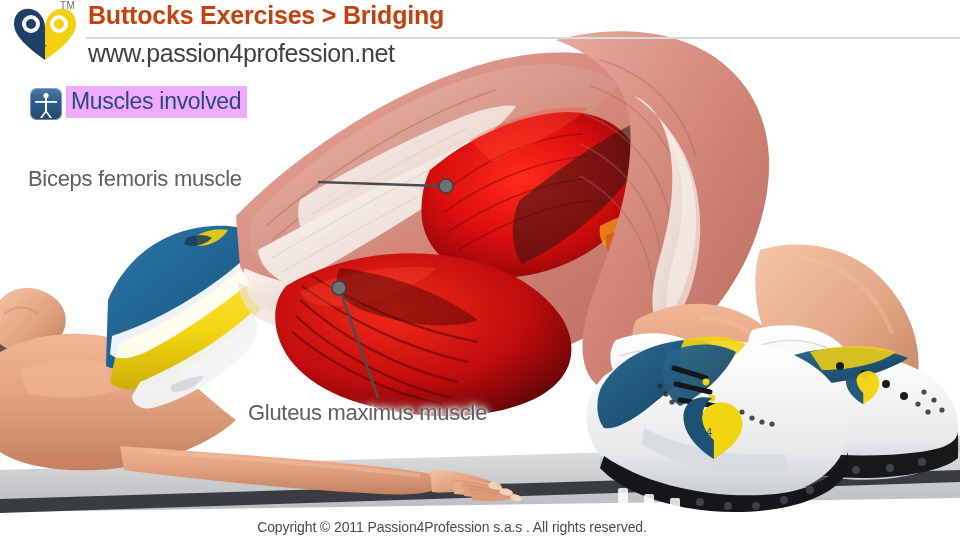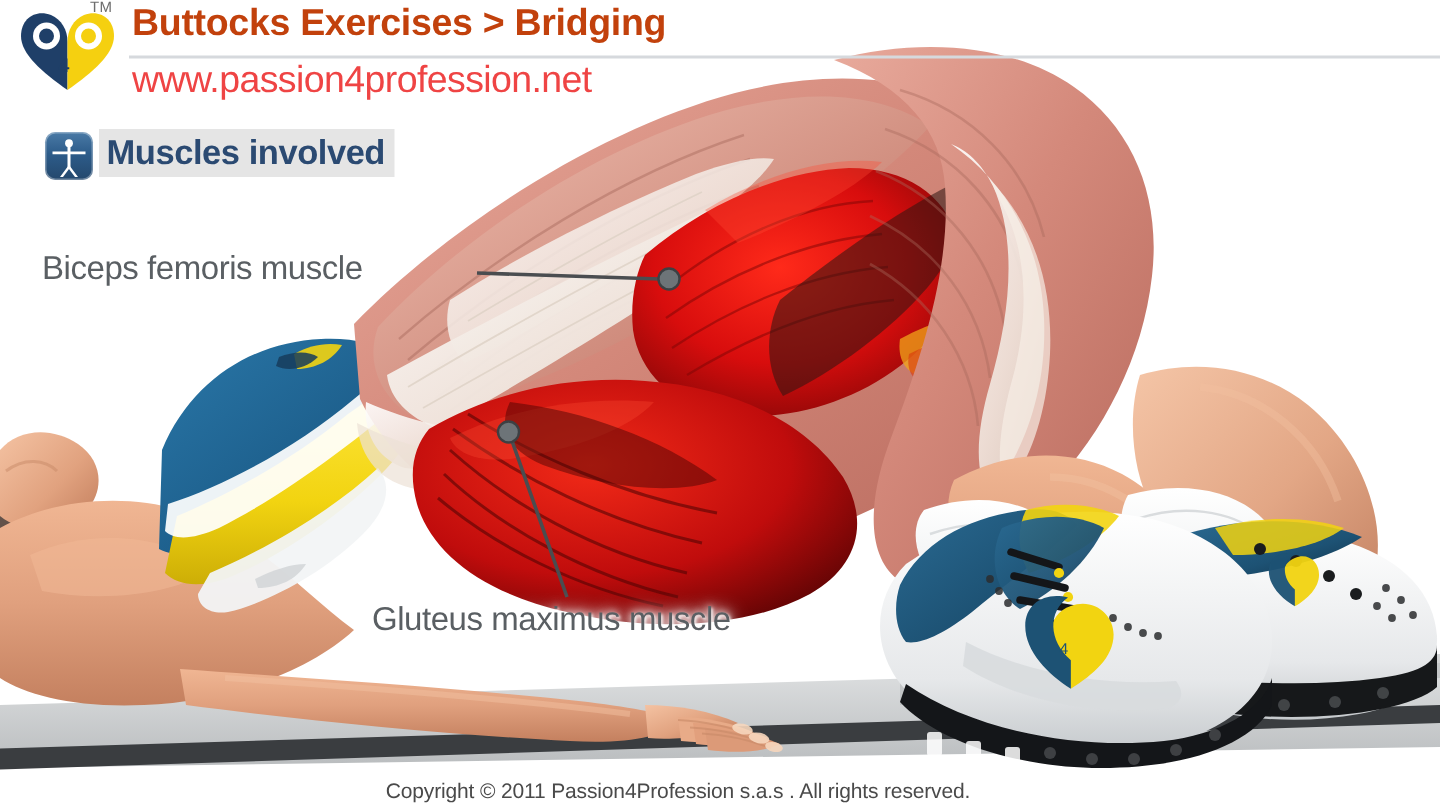--- a/index.html
+++ b/index.html
@@ -33,40 +33,40 @@
     letter-spacing:-0.2px;
     white-space:nowrap;
   }
   .title-rule {
     position:absolute; left:86px; top:37px;
     width:874px; height:2px;
     background:#d6d9dd;
   }
   .site-url {
     position:absolute; left:88px; top:39px;
-    font-size:25px; color:#ef4444;
+    font-size:25px; color:#404040;
     letter-spacing:-0.4px;
     white-space:nowrap;
   }
 
   
   .mi-wrap { position:absolute; left:30px; top:86px; height:36px; }
   .mi-icon {
     position:absolute; left:0; top:2px;
     width:32px; height:32px;
     border-radius:7px;
     background:linear-gradient(180deg,#4a7aa6 0%,#2d5c8a 45%,#24486d 100%);
     box-shadow:inset 0 0 0 1px rgba(255,255,255,.35);
   }
   .mi-label {
     position:absolute; left:36px; top:0px;
     padding:2px 6px 3px 5px;
-    font-size:23px; font-weight:bold;
+    font-size:23px; font-weight:normal;
     color:#2b4a72;
-    background:#e5e5e5;
+    background:#f0abfc;
     letter-spacing:-0.3px;
     white-space:nowrap;
   }
 
   
   .anno {
     position:absolute;
     font-size:22px;
     color:#5a5f63;
     letter-spacing:-0.3px;

